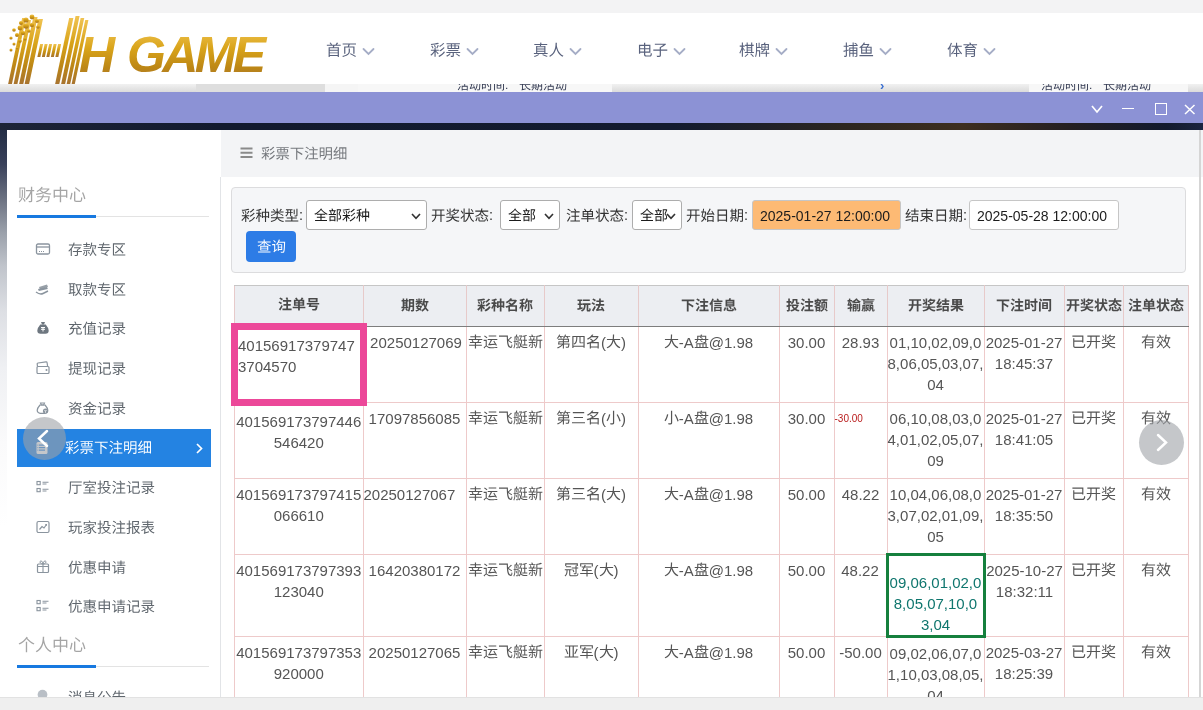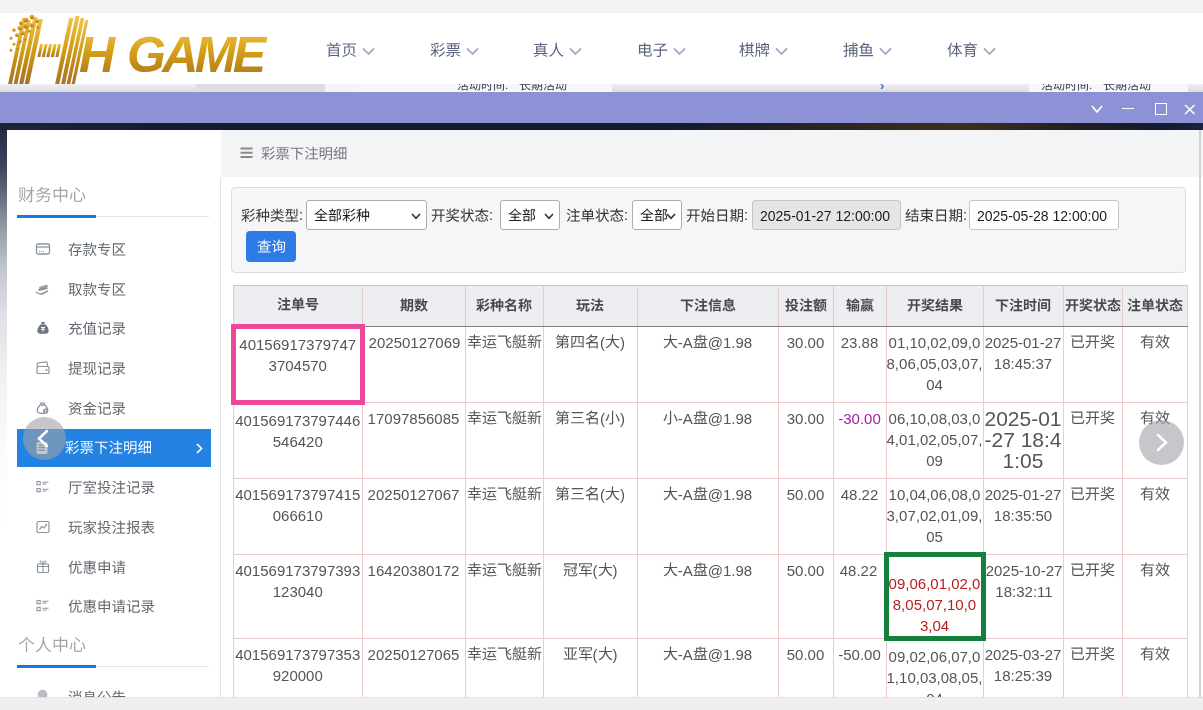--- a/index.html
+++ b/index.html
@@ -488,21 +488,21 @@
         <svg style="position:absolute;right:5px;top:11.5px" width="10" height="7" viewBox="0 0 10 7">
           <path d="M1 1 l4 4.4 L9 1" fill="none" stroke="#333" stroke-width="1.6"></path>
         </svg>
       </div>
       <div style="position:absolute;left:465.5px;top:77.5px;line-height:14.5px;font-size:14.5px;color:#333;white-space:nowrap;"><svg class="ct" style="width:58px;height:14.5px;vertical-align:top;" viewBox="0 0 4000 1000">
           <use href="#g62" x="0"></use>
           <use href="#g67" x="1000"></use>
           <use href="#g68" x="2000"></use>
           <use href="#g19" x="3000"></use>
         </svg>:</div>
-      <div style="position:absolute;left:531.5px;top:70px;width:149px;height:30px;background:#e5e5e5;border:1px solid #c6c6c6;border-radius:3px;box-sizing:border-box">
+      <div style="position:absolute;left:531.5px;top:70px;width:149px;height:30px;background:#fdba74;border:1px solid #c6c6c6;border-radius:3px;box-sizing:border-box">
         <div style="position:absolute;left:7px;top:6.5px;color:#1c1c1c;font-size:14px">2025-01-27 12:00:00</div>
       </div>
       <div style="position:absolute;left:684.5px;top:77.5px;line-height:14.5px;font-size:14.5px;color:#333;white-space:nowrap;"><svg class="ct" style="width:58px;height:14.5px;vertical-align:top;" viewBox="0 0 4000 1000">
           <use href="#g69" x="0"></use>
           <use href="#g70" x="1000"></use>
           <use href="#g68" x="2000"></use>
           <use href="#g19" x="3000"></use>
         </svg>:</div>
       <div style="position:absolute;left:748.5px;top:70px;width:150px;height:30px;background:#fff;border:1px solid #c6c6c6;border-radius:3px;box-sizing:border-box">
         <div style="position:absolute;left:7px;top:6.5px;color:#1c1c1c;font-size:14px">2025-05-28 12:00:00</div>
@@ -582,21 +582,21 @@
                 <use href="#b28" x="3000"></use>
               </svg></th>
             <th style="background:#eceef2;border:1px solid #e7caca;border-bottom:1px solid #7d7d7d;border-top:1px solid #c6c6c6;color:#4a4a4a;font-weight:normal"><svg class="ct bd" style="width:56px;height:14px;vertical-align:-0.12em;" viewBox="0 0 4000 1000">
                 <use href="#b4" x="0"></use>
                 <use href="#b5" x="1000"></use>
                 <use href="#b27" x="2000"></use>
                 <use href="#b28" x="3000"></use>
               </svg></th>
           </tr>
           <tr style="height:76px">
-            <td style="border:5px solid #ec4899;vertical-align:top;text-align:center;padding:5px 0 0 0;color:#555;word-break:break-all;line-height:21px;font-size:15px">401569173797473704570</td>
+            <td style="border:7px solid #ec4899;vertical-align:top;padding:5px 0 0 0;color:#555;word-break:break-all;line-height:21px;font-size:15px">401569173797473704570</td>
             <td style="border:1px solid #eecaca;vertical-align:top;text-align:center;padding:5px 0 0 0;color:#555;word-break:break-all;line-height:21px;font-size:15px">20250127069</td>
             <td style="border:1px solid #eecaca;vertical-align:top;text-align:center;padding:5px 0 0 0;color:#555;word-break:break-all;line-height:21px;font-size:15px"><svg class="ct" style="width:75px;height:15px;vertical-align:-0.12em;" viewBox="0 0 5000 1000">
                 <use href="#g73" x="0"></use>
                 <use href="#g74" x="1000"></use>
                 <use href="#g75" x="2000"></use>
                 <use href="#g76" x="3000"></use>
                 <use href="#g77" x="4000"></use>
               </svg></td>
             <td style="border:1px solid #eecaca;vertical-align:top;text-align:center;padding:5px 0 0 0;color:#555;word-break:break-all;line-height:21px;font-size:15px"><svg class="ct" style="width:45px;height:15px;vertical-align:-0.12em;" viewBox="0 0 3000 1000">
                 <use href="#g78" x="0"></use>
@@ -604,21 +604,21 @@
                 <use href="#g80" x="2000"></use>
               </svg>(<svg class="ct" style="width:15px;height:15px;vertical-align:-0.12em;" viewBox="0 0 1000 1000">
                 <use href="#g81" x="0"></use>
               </svg>)</td>
             <td style="border:1px solid #eecaca;vertical-align:top;text-align:center;padding:5px 0 0 0;color:#555;word-break:break-all;line-height:21px;font-size:15px"><svg class="ct" style="width:15px;height:15px;vertical-align:-0.12em;" viewBox="0 0 1000 1000">
                 <use href="#g81" x="0"></use>
               </svg>-A<svg class="ct" style="width:15px;height:15px;vertical-align:-0.12em;" viewBox="0 0 1000 1000">
                 <use href="#g82" x="0"></use>
               </svg>@1.98</td>
             <td style="border:1px solid #eecaca;vertical-align:top;text-align:center;padding:5px 0 0 0;color:#555;word-break:break-all;line-height:21px;font-size:15px">30.00</td>
-            <td style="border:1px solid #eecaca;vertical-align:top;text-align:center;padding:5px 0 0 0;color:#555;word-break:break-all;line-height:21px;font-size:15px">23.88</td>
+            <td style="border:1px solid #eecaca;vertical-align:top;text-align:center;padding:5px 0 0 0;color:#555;word-break:break-all;line-height:21px;font-size:15px">28.93</td>
             <td style="border:1px solid #eecaca;vertical-align:top;text-align:center;padding:5px 0 0 0;color:#555;word-break:break-all;line-height:21px;font-size:15px">01,10,02,09,08,06,05,03,07,04</td>
             <td style="border:1px solid #eecaca;vertical-align:top;text-align:center;padding:5px 0 0 0;color:#555;word-break:break-all;line-height:21px;font-size:15px">2025-01-27 18:45:37</td>
             <td style="border:1px solid #eecaca;vertical-align:top;text-align:center;padding:5px 0 0 0;color:#555;word-break:break-all;line-height:21px;font-size:15px"><svg class="ct" style="width:45px;height:15px;vertical-align:-0.12em;" viewBox="0 0 3000 1000">
                 <use href="#g83" x="0"></use>
                 <use href="#g62" x="1000"></use>
                 <use href="#g63" x="2000"></use>
               </svg></td>
             <td style="border:1px solid #eecaca;vertical-align:top;text-align:center;padding:5px 0 0 0;color:#555;word-break:break-all;line-height:21px;font-size:15px"><svg class="ct" style="width:30px;height:15px;vertical-align:-0.12em;" viewBox="0 0 2000 1000">
                 <use href="#g84" x="0"></use>
                 <use href="#g85" x="1000"></use>
@@ -640,36 +640,36 @@
                 <use href="#g80" x="2000"></use>
               </svg>(<svg class="ct" style="width:15px;height:15px;vertical-align:-0.12em;" viewBox="0 0 1000 1000">
                 <use href="#g87" x="0"></use>
               </svg>)</td>
             <td style="border:1px solid #eecaca;vertical-align:top;text-align:center;padding:5px 0 0 0;color:#555;word-break:break-all;line-height:21px;font-size:15px"><svg class="ct" style="width:15px;height:15px;vertical-align:-0.12em;" viewBox="0 0 1000 1000">
                 <use href="#g87" x="0"></use>
               </svg>-A<svg class="ct" style="width:15px;height:15px;vertical-align:-0.12em;" viewBox="0 0 1000 1000">
                 <use href="#g82" x="0"></use>
               </svg>@1.98</td>
             <td style="border:1px solid #eecaca;vertical-align:top;text-align:center;padding:5px 0 0 0;color:#555;word-break:break-all;line-height:21px;font-size:15px">30.00</td>
-            <td style="border:1px solid #eecaca;vertical-align:top;text-align:center;padding:5px 0 0 0;color:#a21caf;word-break:break-all;line-height:21px;font-size:15px">-30.00</td>
+            <td style="border:1px solid #eecaca;vertical-align:top;padding:5px 0 0 0;color:#b91c1c;word-break:break-all;line-height:21px;font-size:10px">-30.00</td>
             <td style="border:1px solid #eecaca;vertical-align:top;text-align:center;padding:5px 0 0 0;color:#555;word-break:break-all;line-height:21px;font-size:15px">06,10,08,03,04,01,02,05,07,09</td>
-            <td style="border:1px solid #eecaca;vertical-align:top;text-align:center;padding:5px 0 0 0;color:#555;word-break:break-all;line-height:21px;font-size:21px">2025-01-27 18:41:05</td>
+            <td style="border:1px solid #eecaca;vertical-align:top;text-align:center;padding:5px 0 0 0;color:#555;word-break:break-all;line-height:21px;font-size:15px">2025-01-27 18:41:05</td>
             <td style="border:1px solid #eecaca;vertical-align:top;text-align:center;padding:5px 0 0 0;color:#555;word-break:break-all;line-height:21px;font-size:15px"><svg class="ct" style="width:45px;height:15px;vertical-align:-0.12em;" viewBox="0 0 3000 1000">
                 <use href="#g83" x="0"></use>
                 <use href="#g62" x="1000"></use>
                 <use href="#g63" x="2000"></use>
               </svg></td>
             <td style="border:1px solid #eecaca;vertical-align:top;text-align:center;padding:5px 0 0 0;color:#555;word-break:break-all;line-height:21px;font-size:15px"><svg class="ct" style="width:30px;height:15px;vertical-align:-0.12em;" viewBox="0 0 2000 1000">
                 <use href="#g84" x="0"></use>
                 <use href="#g85" x="1000"></use>
               </svg></td>
           </tr>
           <tr style="height:76px">
             <td style="border:1px solid #eecaca;vertical-align:top;text-align:center;padding:5px 0 0 0;color:#555;word-break:break-all;line-height:21px;font-size:15px">401569173797415066610</td>
-            <td style="border:1px solid #eecaca;vertical-align:top;text-align:center;padding:5px 0 0 0;color:#555;word-break:break-all;line-height:21px;font-size:15px">20250127067</td>
+            <td style="border:1px solid #eecaca;vertical-align:top;padding:5px 0 0 0;color:#555;word-break:break-all;line-height:21px;font-size:15px">20250127067</td>
             <td style="border:1px solid #eecaca;vertical-align:top;text-align:center;padding:5px 0 0 0;color:#555;word-break:break-all;line-height:21px;font-size:15px"><svg class="ct" style="width:75px;height:15px;vertical-align:-0.12em;" viewBox="0 0 5000 1000">
                 <use href="#g73" x="0"></use>
                 <use href="#g74" x="1000"></use>
                 <use href="#g75" x="2000"></use>
                 <use href="#g76" x="3000"></use>
                 <use href="#g77" x="4000"></use>
               </svg></td>
             <td style="border:1px solid #eecaca;vertical-align:top;text-align:center;padding:5px 0 0 0;color:#555;word-break:break-all;line-height:21px;font-size:15px"><svg class="ct" style="width:45px;height:15px;vertical-align:-0.12em;" viewBox="0 0 3000 1000">
                 <use href="#g78" x="0"></use>
                 <use href="#g86" x="1000"></use>
@@ -712,21 +712,21 @@
               </svg>(<svg class="ct" style="width:15px;height:15px;vertical-align:-0.12em;" viewBox="0 0 1000 1000">
                 <use href="#g81" x="0"></use>
               </svg>)</td>
             <td style="border:1px solid #eecaca;vertical-align:top;text-align:center;padding:5px 0 0 0;color:#555;word-break:break-all;line-height:21px;font-size:15px"><svg class="ct" style="width:15px;height:15px;vertical-align:-0.12em;" viewBox="0 0 1000 1000">
                 <use href="#g81" x="0"></use>
               </svg>-A<svg class="ct" style="width:15px;height:15px;vertical-align:-0.12em;" viewBox="0 0 1000 1000">
                 <use href="#g82" x="0"></use>
               </svg>@1.98</td>
             <td style="border:1px solid #eecaca;vertical-align:top;text-align:center;padding:5px 0 0 0;color:#555;word-break:break-all;line-height:21px;font-size:15px">50.00</td>
             <td style="border:1px solid #eecaca;vertical-align:top;text-align:center;padding:5px 0 0 0;color:#555;word-break:break-all;line-height:21px;font-size:15px">48.22</td>
-            <td style="border:5px solid #15803d;vertical-align:top;text-align:center;padding:16px 0 0 0;color:#b91c1c;word-break:break-all;line-height:21px;font-size:15px">09,06,01,02,08,05,07,10,03,04</td>
+            <td style="border:3px solid #15803d;vertical-align:top;text-align:center;padding:16px 0 0 0;color:#0f766e;word-break:break-all;line-height:21px;font-size:15px">09,06,01,02,08,05,07,10,03,04</td>
             <td style="border:1px solid #eecaca;vertical-align:top;text-align:center;padding:5px 0 0 0;color:#555;word-break:break-all;line-height:21px;font-size:15px">2025-10-27 18:32:11</td>
             <td style="border:1px solid #eecaca;vertical-align:top;text-align:center;padding:5px 0 0 0;color:#555;word-break:break-all;line-height:21px;font-size:15px"><svg class="ct" style="width:45px;height:15px;vertical-align:-0.12em;" viewBox="0 0 3000 1000">
                 <use href="#g83" x="0"></use>
                 <use href="#g62" x="1000"></use>
                 <use href="#g63" x="2000"></use>
               </svg></td>
             <td style="border:1px solid #eecaca;vertical-align:top;text-align:center;padding:5px 0 0 0;color:#555;word-break:break-all;line-height:21px;font-size:15px"><svg class="ct" style="width:30px;height:15px;vertical-align:-0.12em;" viewBox="0 0 2000 1000">
                 <use href="#g84" x="0"></use>
                 <use href="#g85" x="1000"></use>
               </svg></td>

